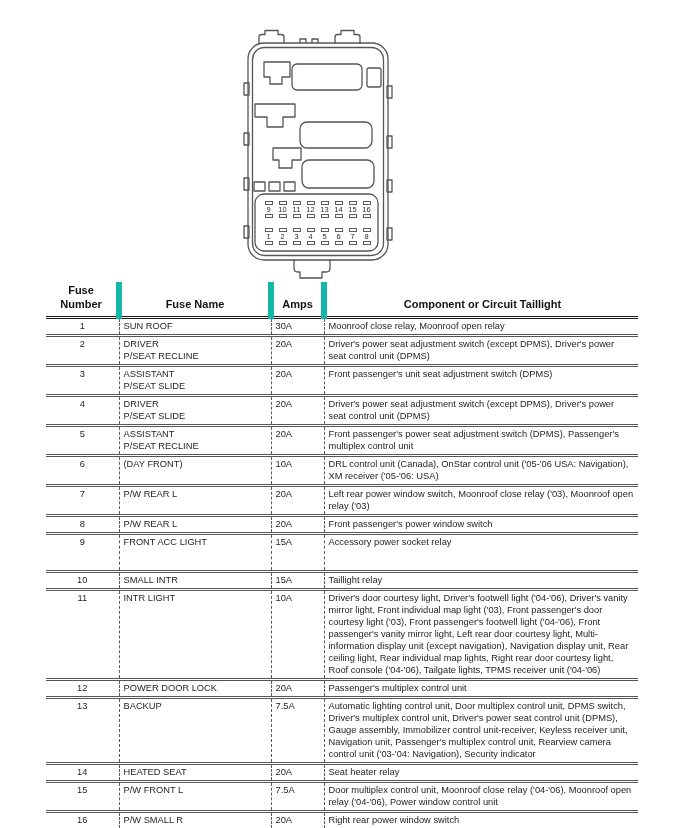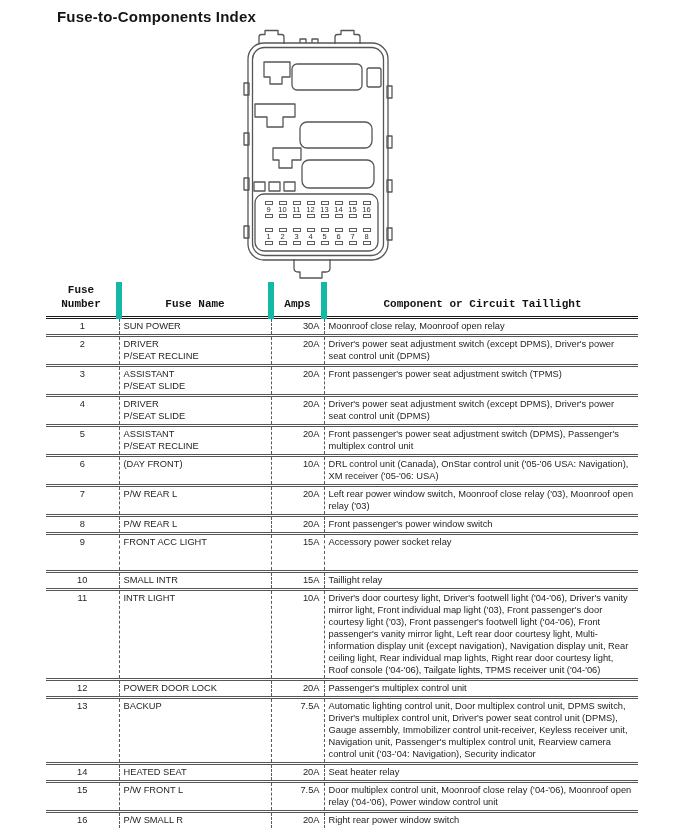--- a/index.html
+++ b/index.html
@@ -34,43 +34,41 @@
   .fuse-table col.c-name   { width:152px; }
   .fuse-table col.c-amps   { width:53px; }
   .fuse-table col.c-comp   { width:314px; }
 
   .fuse-table thead th {
     font-size:11px; font-weight:bold; color:#141414;
     text-align:center; vertical-align:bottom;
     padding:2px 2px 4px 2px; line-height:1.25;
     border-bottom:3px double #1a1a1a;
     white-space:pre-line;
-    font-family:Liberation Mono, monospace;
   }
   .fuse-table thead th + th { border-left:6px solid #14b8a6; }
 
   .fuse-table tbody td {
     vertical-align:top; line-height:12px;
     padding:1px 4px 2px 4px;
     border-bottom:3px double #565656;
   }
   .fuse-table tbody td + td { border-left:1px dashed #5a5a5a; }
   td.col-number { text-align:center; }
   td.col-name   { white-space:pre-line; padding-left:8px; }
-  td.col-amps   { text-align:right; }
+  td.col-amps   { text-align:left; }
   td.col-component { padding-left:8px; padding-right:2px; }
   
   .fuse-table tbody tr:nth-child(9) td { padding-bottom:22px; }
 </style>
 </head>
 <body>
 
 <div class="page">
 
-  <div class="page-title">Fuse-to-Components Index</div>
 
   <div class="diagram">
     <svg width="156" height="256" viewBox="0 0 156 256" fill="none">
       <g stroke="#565656" stroke-width="1.3" fill="none" stroke-linejoin="round">
 
         <g>
           <path d="M19,16 L19,9 Q19,6.5 21.5,6.5 L25,6.5 L25,2.5 L38,2.5 L38,6.5 L41.5,6.5 Q44,6.5 44,9 L44,16"></path>
         </g>
         <g>
           <path d="M95,16 L95,9 Q95,6.5 97.5,6.5 L101,6.5 L101,2.5 L114,2.5 L114,6.5 L117.5,6.5 Q120,6.5 120,9 L120,16"></path>
@@ -213,37 +211,37 @@
         <th>Fuse
 Number</th>
         <th>Fuse Name</th>
         <th>Amps</th>
         <th>Component or Circuit Taillight</th>
       </tr>
     </thead>
     <tbody>
         <tr>
           <td class="col-number">1</td>
-          <td class="col-name">SUN POWER</td>
+          <td class="col-name">SUN ROOF</td>
           <td class="col-amps">30A</td>
           <td class="col-component">Moonroof close relay, Moonroof open relay</td>
         </tr>
         <tr>
           <td class="col-number">2</td>
           <td class="col-name">DRIVER
 P/SEAT RECLINE</td>
           <td class="col-amps">20A</td>
           <td class="col-component">Driver's power seat adjustment switch (except DPMS), Driver's power seat control unit (DPMS)</td>
         </tr>
         <tr>
           <td class="col-number">3</td>
           <td class="col-name">ASSISTANT
 P/SEAT SLIDE</td>
           <td class="col-amps">20A</td>
-          <td class="col-component">Front passenger's power seat adjustment switch (TPMS)</td>
+          <td class="col-component">Front passenger's unit seat adjustment switch (DPMS)</td>
         </tr>
         <tr>
           <td class="col-number">4</td>
           <td class="col-name">DRIVER
 P/SEAT SLIDE</td>
           <td class="col-amps">20A</td>
           <td class="col-component">Driver's power seat adjustment switch (except DPMS), Driver's power seat control unit (DPMS)</td>
         </tr>
         <tr>
           <td class="col-number">5</td>

